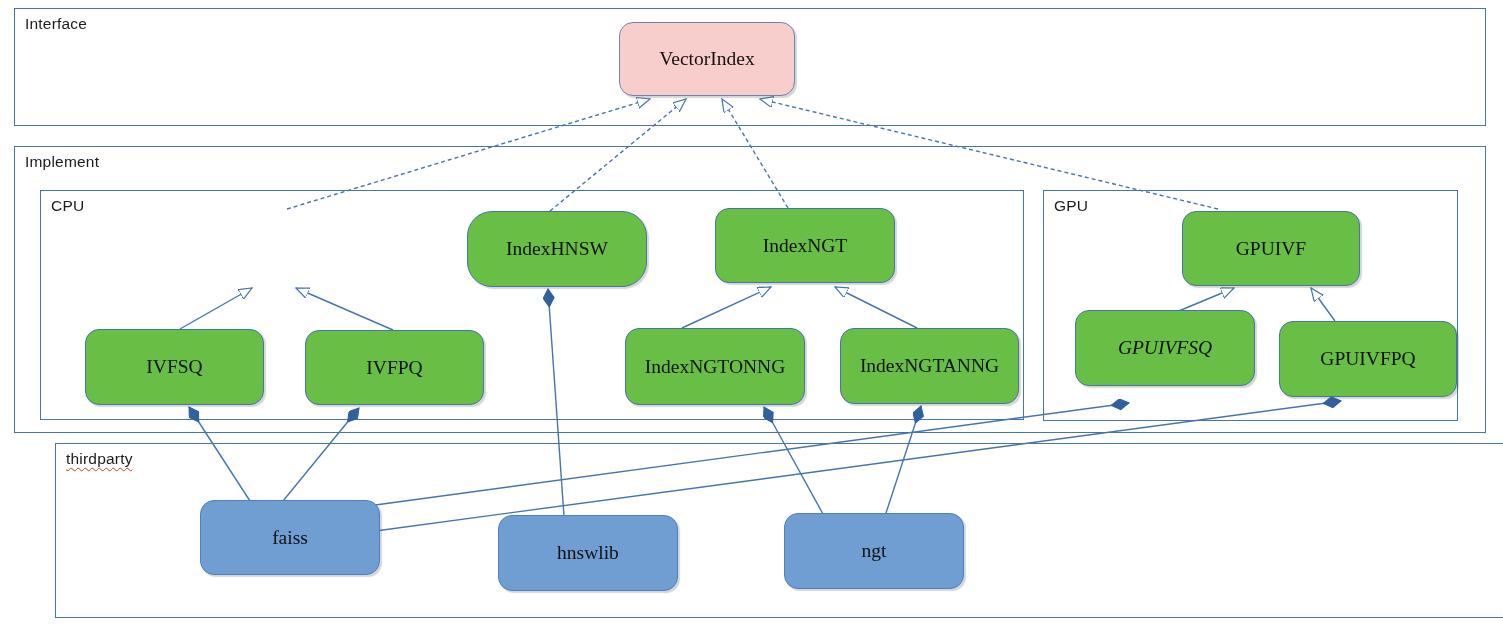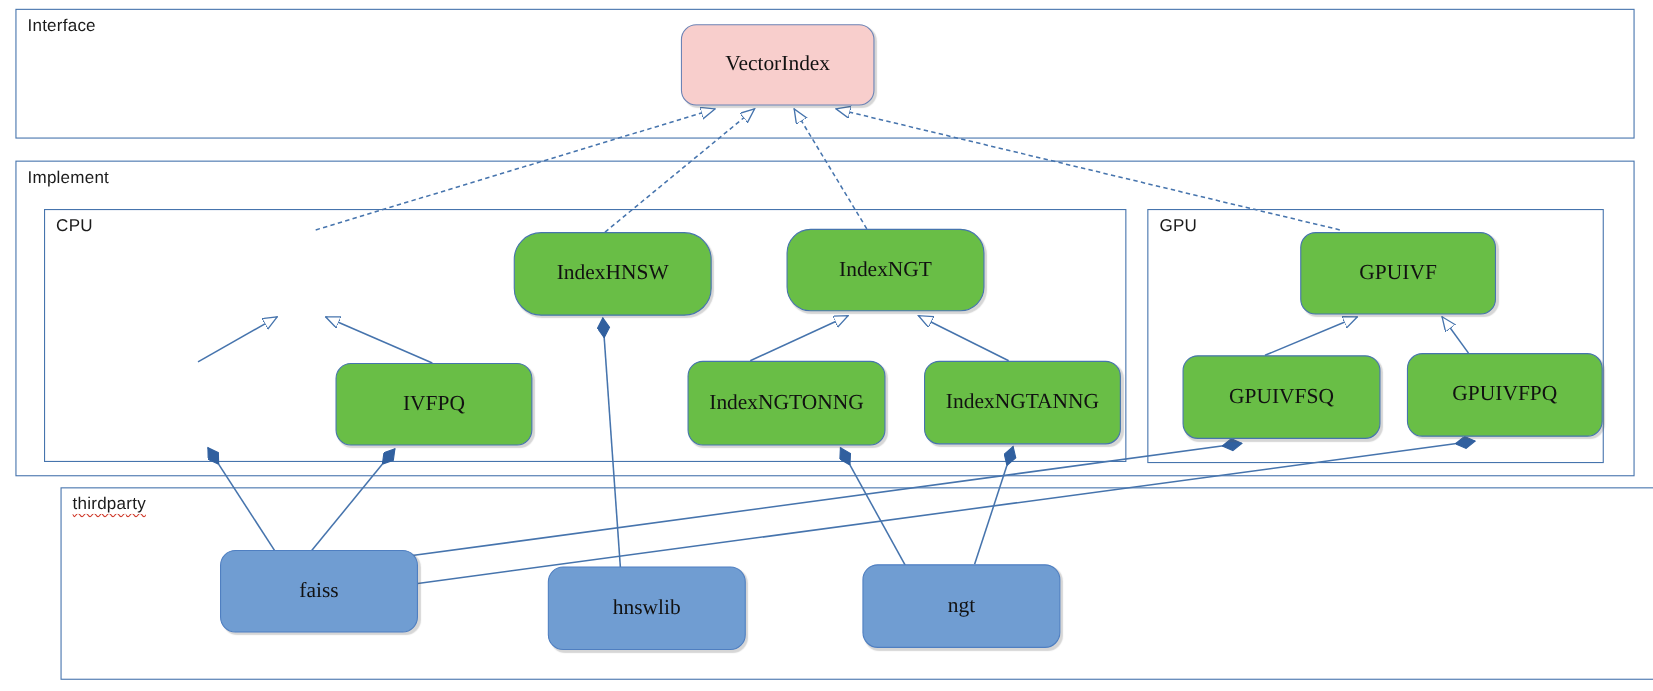--- a/index.html
+++ b/index.html
@@ -86,37 +86,40 @@
     <line class="edge" x1="368" y1="532" x2="1341" y2="401" marker-end="url(#diamondFill)"></line>
   </svg>
 
   <div class="node pink" style="left:607px;top:22px;width:176px;height:74px;">
       <span>VectorIndex</span>
     </div>
 
   <div class="node green" style="left:455px;top:211px;width:180px;height:76px;border-radius:25px;">
       <span>IndexHNSW</span>
     </div>
-  <div class="node green" style="left:703px;top:208px;width:180px;height:75px;border-radius:22px;">
+  <div class="node green" style="left:703px;top:208px;width:180px;height:75px;">
       <span>IndexNGT</span>
+    </div>
+  <div class="node green" style="left:73px;top:329px;width:179px;height:76px;">
+      <span>IVFSQ</span>
     </div>
   <div class="node green" style="left:293px;top:330px;width:179px;height:75px;">
       <span>IVFPQ</span>
     </div>
   <div class="node green" style="left:613px;top:328px;width:180px;height:77px;">
       <span>IndexNGTONNG</span>
     </div>
   <div class="node green" style="left:828px;top:328px;width:179px;height:76px;">
       <span>IndexNGTANNG</span>
     </div>
 
   <div class="node green" style="left:1170px;top:211px;width:178px;height:75px;">
       <span>GPUIVF</span>
     </div>
-  <div class="node green" style="left:1063px;top:323px;width:180px;height:76px;">
+  <div class="node green" style="left:1063px;top:310px;width:180px;height:76px;font-style:italic;">
       <span>GPUIVFSQ</span>
     </div>
   <div class="node green" style="left:1267px;top:321px;width:178px;height:76px;">
       <span>GPUIVFPQ</span>
     </div>
 
   <div class="node blue" style="left:188px;top:500px;width:180px;height:75px;">
       <span>faiss</span>
     </div>
   <div class="node blue" style="left:486px;top:515px;width:180px;height:76px;">

